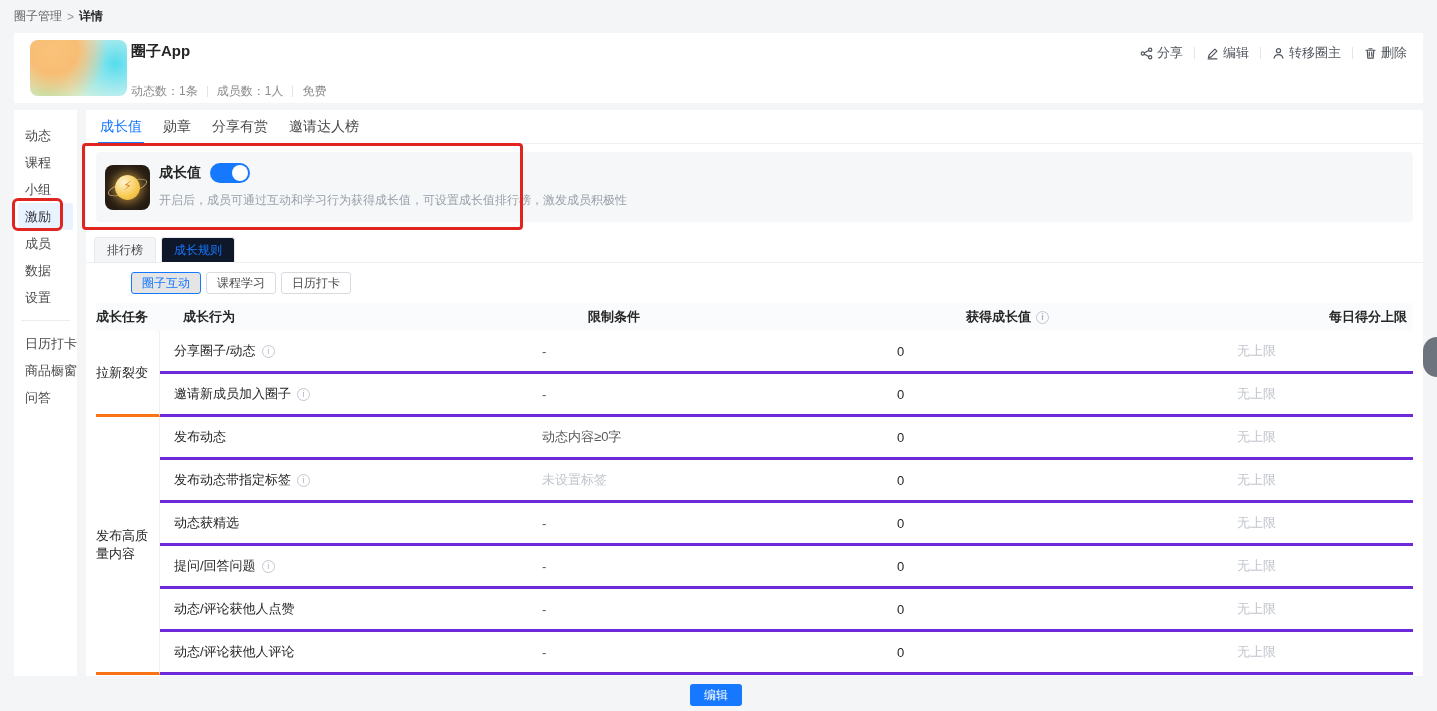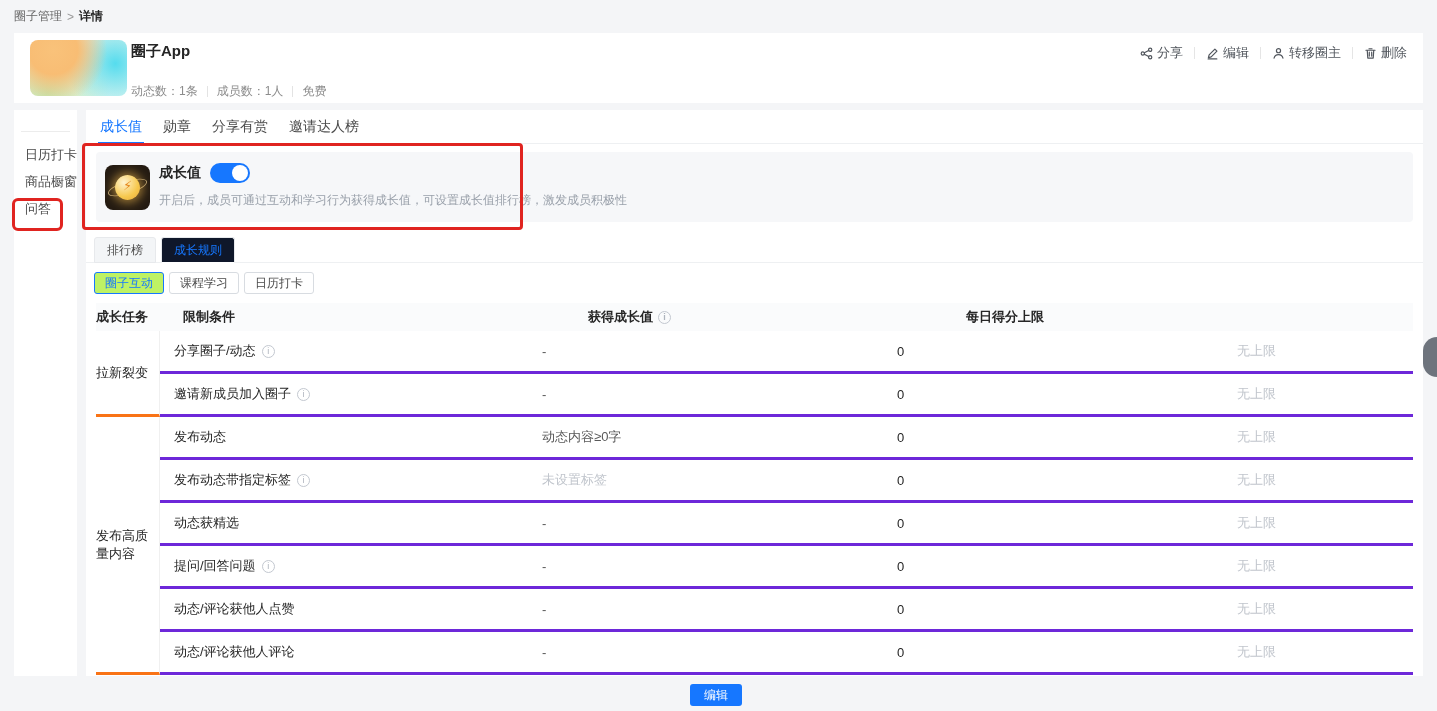--- a/index.html
+++ b/index.html
@@ -58,21 +58,21 @@
   .g-desc { position:absolute; left:63px; top:40px; font-size:12px; color:#99a0aa; }
   
   .subtab-wrap { margin-top:15px; padding-left:8px; display:flex; gap:5px; border-bottom:1px solid #eef0f2;align-items:flex-end; }
   .subtab { height:26px; line-height:24px; padding:0 12px; font-size:12px; color:#4a4a4a; background:#f3f5f7;
       border:1px solid #e7e9ec; border-radius:3px 3px 0 0; margin-bottom:-1px; cursor:pointer; z-index:1; }
   .subtab.active { background:#0f172a; color:var(--accent); border-bottom-color:#fff; }
   
   .pills { margin:9px 0 0 8px; display:flex; gap:5px; }
   .pill { height:22px; line-height:20px; padding:0 10px; font-size:12px; color:#4a4a4a; background:#fff;
       border:1px solid #d8dce1; border-radius:3px; cursor:pointer; }
-  .pill.active { color:var(--accent); border-color:var(--accent); background:#bef264; }
+  .pill.active { color:var(--accent); border-color:var(--accent); background:#e5e5e5;margin-left:37px; }
   
   .gtable { margin:9px 10px 0; }
   .thead { display:grid; grid-template-columns:64px 382px 355px 340px 1fr; height:28px; align-items:center;
       background:#fafbfc; font-size:13px; font-weight:bold; color:#262626;gap:23px; }
   .thead .th { display:flex; align-items:center; gap:5px; }
   .group-block { display:flex; }
   .group-cell { width:64px; border-right:1px solid #f0f0f0; border-bottom:3px solid #f97316;
       display:flex; align-items:center; font-size:13px; color:#262626; }
   .group-rows { flex:1; }
   .trow { display:grid; grid-template-columns:382px 355px 340px 1fr; height:43px; align-items:center;
@@ -142,20 +142,29 @@
       <span class="h-action">
         <svg viewBox="0 0 12 12">
           <path d="M1.8 3h8.4M4.6 1.6h2.8M3 3l.5 7.2h5L9 3M4.9 4.8v3.6M7.1 4.8v3.6" stroke="#51565d" fill="none" stroke-width="1.1" stroke-linecap="round" stroke-linejoin="round"></path>
         </svg>
         <span>删除</span>
       </span>
     </div>
 </div>
 
 <div class="sidebar">
+  <div id="sidebar-main">
+      <div class="side-item">动态</div>
+      <div class="side-item">课程</div>
+      <div class="side-item">小组</div>
+      <div class="side-item active">激励</div>
+      <div class="side-item">成员</div>
+      <div class="side-item">数据</div>
+      <div class="side-item">设置</div>
+    </div>
   <div class="side-divider"></div>
   <div id="sidebar-extra">
       <div class="side-item">日历打卡</div>
       <div class="side-item">商品橱窗</div>
       <div class="side-item">问答</div>
     </div>
 </div>
 
 <div class="content">
   <div class="tabbar" id="tabs">
@@ -187,20 +196,23 @@
       <div class="pill">课程学习</div>
       <div class="pill">日历打卡</div>
     </div>
 
   <div class="gtable">
     <div class="thead" id="thead">
         <div class="th">
           <span>成长任务</span>
         </div>
         <div class="th">
+          <span>成长行为</span>
+        </div>
+        <div class="th">
           <span>限制条件</span>
         </div>
         <div class="th">
           <span>获得成长值</span>
           <span class="info">i</span>
         </div>
         <div class="th">
           <span>每日得分上限</span>
         </div>
       </div>

